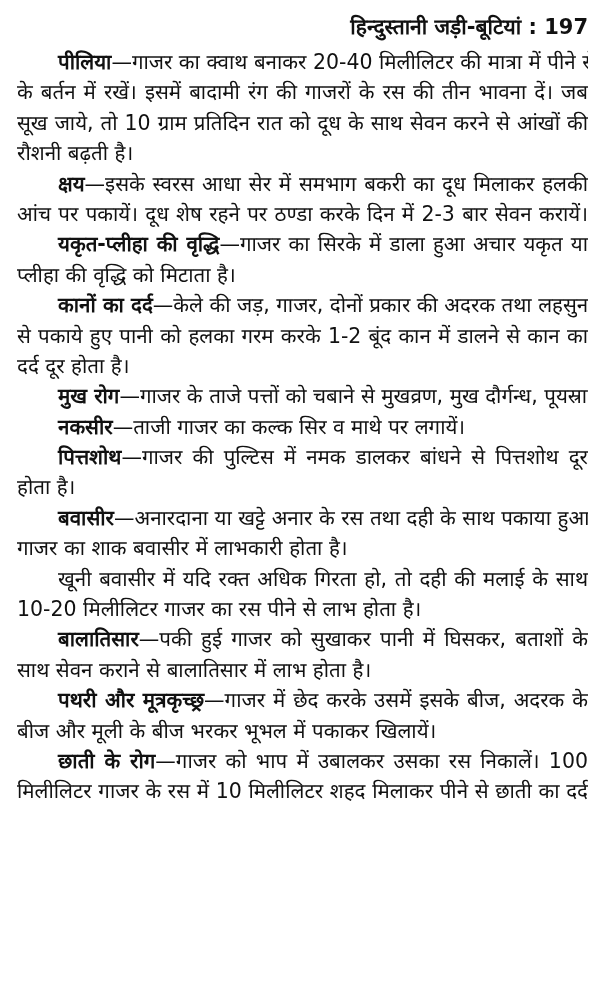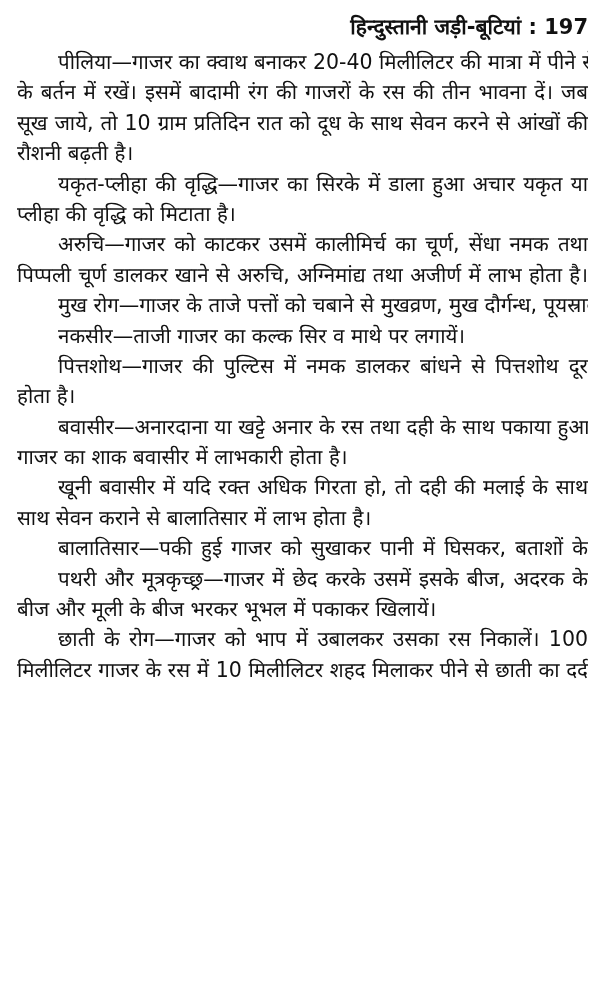--- a/index.html
+++ b/index.html
@@ -17,21 +17,21 @@
     .body {
       position: absolute; top: 47px; left: 17px; width: 571px;
       font-size: 20.5px; line-height: 30.4px;
     }
     .line {
       display: block; height: 30.4px; white-space: nowrap;
       text-align: justify; text-align-last: justify; overflow: hidden;
     }
     .line.last { text-align-last: left; }
     .line.indent { padding-left: 41px; }
-    .term { font-weight: normal; }
+    .term { font-weight: bold; }
   </style>
 </head>
 <body>
 
 <div class="page">
   <div class="running-head">
     <span>हिन्दुस्तानी जड़ी-बूटियां</span><span> : </span><span>197</span>
   </div>
 
   <div class="body">
@@ -39,31 +39,36 @@
     <div>
       <span class="line indent"><span class="term">पीलिया</span><span>—गाजर का क्वाथ बनाकर 20-40 मिलीलिटर की मात्रा में पीने से</span></span>
     </div>
 
     <div>
       <span class="line">के बर्तन में रखें। इसमें बादामी रंग की गाजरों के रस की तीन भावना दें। जब</span>
       <span class="line">सूख जाये, तो 10 ग्राम प्रतिदिन रात को दूध के साथ सेवन करने से आंखों की</span>
       <span class="line last">रौशनी बढ़ती है।</span>
     </div>
 
+    <div>
+      <span class="line indent"><span class="term">क्षय</span><span>—इसके स्वरस आधा सेर में समभाग बकरी का दूध मिलाकर हलकी</span></span>
+      <span class="line">आंच पर पकायें। दूध शेष रहने पर ठण्डा करके दिन में 2-3 बार सेवन करायें।</span>
+    </div>
 
     <div>
       <span class="line indent"><span class="term">यकृत-प्लीहा की वृद्धि</span><span>—गाजर का सिरके में डाला हुआ अचार यकृत या</span></span>
       <span class="line last">प्लीहा की वृद्धि को मिटाता है।</span>
     </div>
 
+    <div>
+      <span class="line indent"><span class="term">कानों का दर्द</span><span>—केले की जड़, गाजर, दोनों प्रकार की अदरक तथा लहसुन</span></span>
+      <span class="line">से पकाये हुए पानी को हलका गरम करके 1-2 बूंद कान में डालने से कान का</span>
+      <span class="line last">दर्द दूर होता है।</span>
+    </div>
 
-    <div>
-      <span class="line indent"><span class="term">अरुचि</span><span>—गाजर को काटकर उसमें कालीमिर्च का चूर्ण, सेंधा नमक तथा</span></span>
-      <span class="line">पिप्पली चूर्ण डालकर खाने से अरुचि, अग्निमांद्य तथा अजीर्ण में लाभ होता है।</span>
-    </div>
 
     <div>
       <span class="line indent"><span class="term">मुख रोग</span><span>—गाजर के ताजे पत्तों को चबाने से मुखव्रण, मुख दौर्गन्ध, पूयस्राव</span></span>
     </div>
 
     <div>
       <span class="line indent last"><span class="term">नकसीर</span><span>—ताजी गाजर का कल्क सिर व माथे पर लगायें।</span></span>
     </div>
 
     <div>
@@ -71,25 +76,26 @@
       <span class="line last">होता है।</span>
     </div>
 
     <div>
       <span class="line indent"><span class="term">बवासीर</span><span>—अनारदाना या खट्टे अनार के रस तथा दही के साथ पकाया हुआ</span></span>
       <span class="line last">गाजर का शाक बवासीर में लाभकारी होता है।</span>
     </div>
 
     <div>
       <span class="line indent">खूनी बवासीर में यदि रक्त अधिक गिरता हो, तो दही की मलाई के साथ</span>
+      <span class="line last">10-20 मिलीलिटर गाजर का रस पीने से लाभ होता है।</span>
     </div>
 
     <div>
+      <span class="line indent"><span class="term">बालातिसार</span><span>—पकी हुई गाजर को सुखाकर पानी में घिसकर, बताशों के</span></span>
       <span class="line last">साथ सेवन कराने से बालातिसार में लाभ होता है।</span>
-      <span class="line indent"><span class="term">बालातिसार</span><span>—पकी हुई गाजर को सुखाकर पानी में घिसकर, बताशों के</span></span>
     </div>
 
     <div>
       <span class="line indent"><span class="term">पथरी और मूत्रकृच्छ्र</span><span>—गाजर में छेद करके उसमें इसके बीज, अदरक के</span></span>
       <span class="line last">बीज और मूली के बीज भरकर भूभल में पकाकर खिलायें।</span>
     </div>
 
     <div>
       <span class="line indent"><span class="term">छाती के रोग</span><span>—गाजर को भाप में उबालकर उसका रस निकालें। 100</span></span>
       <span class="line">मिलीलिटर गाजर के रस में 10 मिलीलिटर शहद मिलाकर पीने से छाती का दर्द</span>

